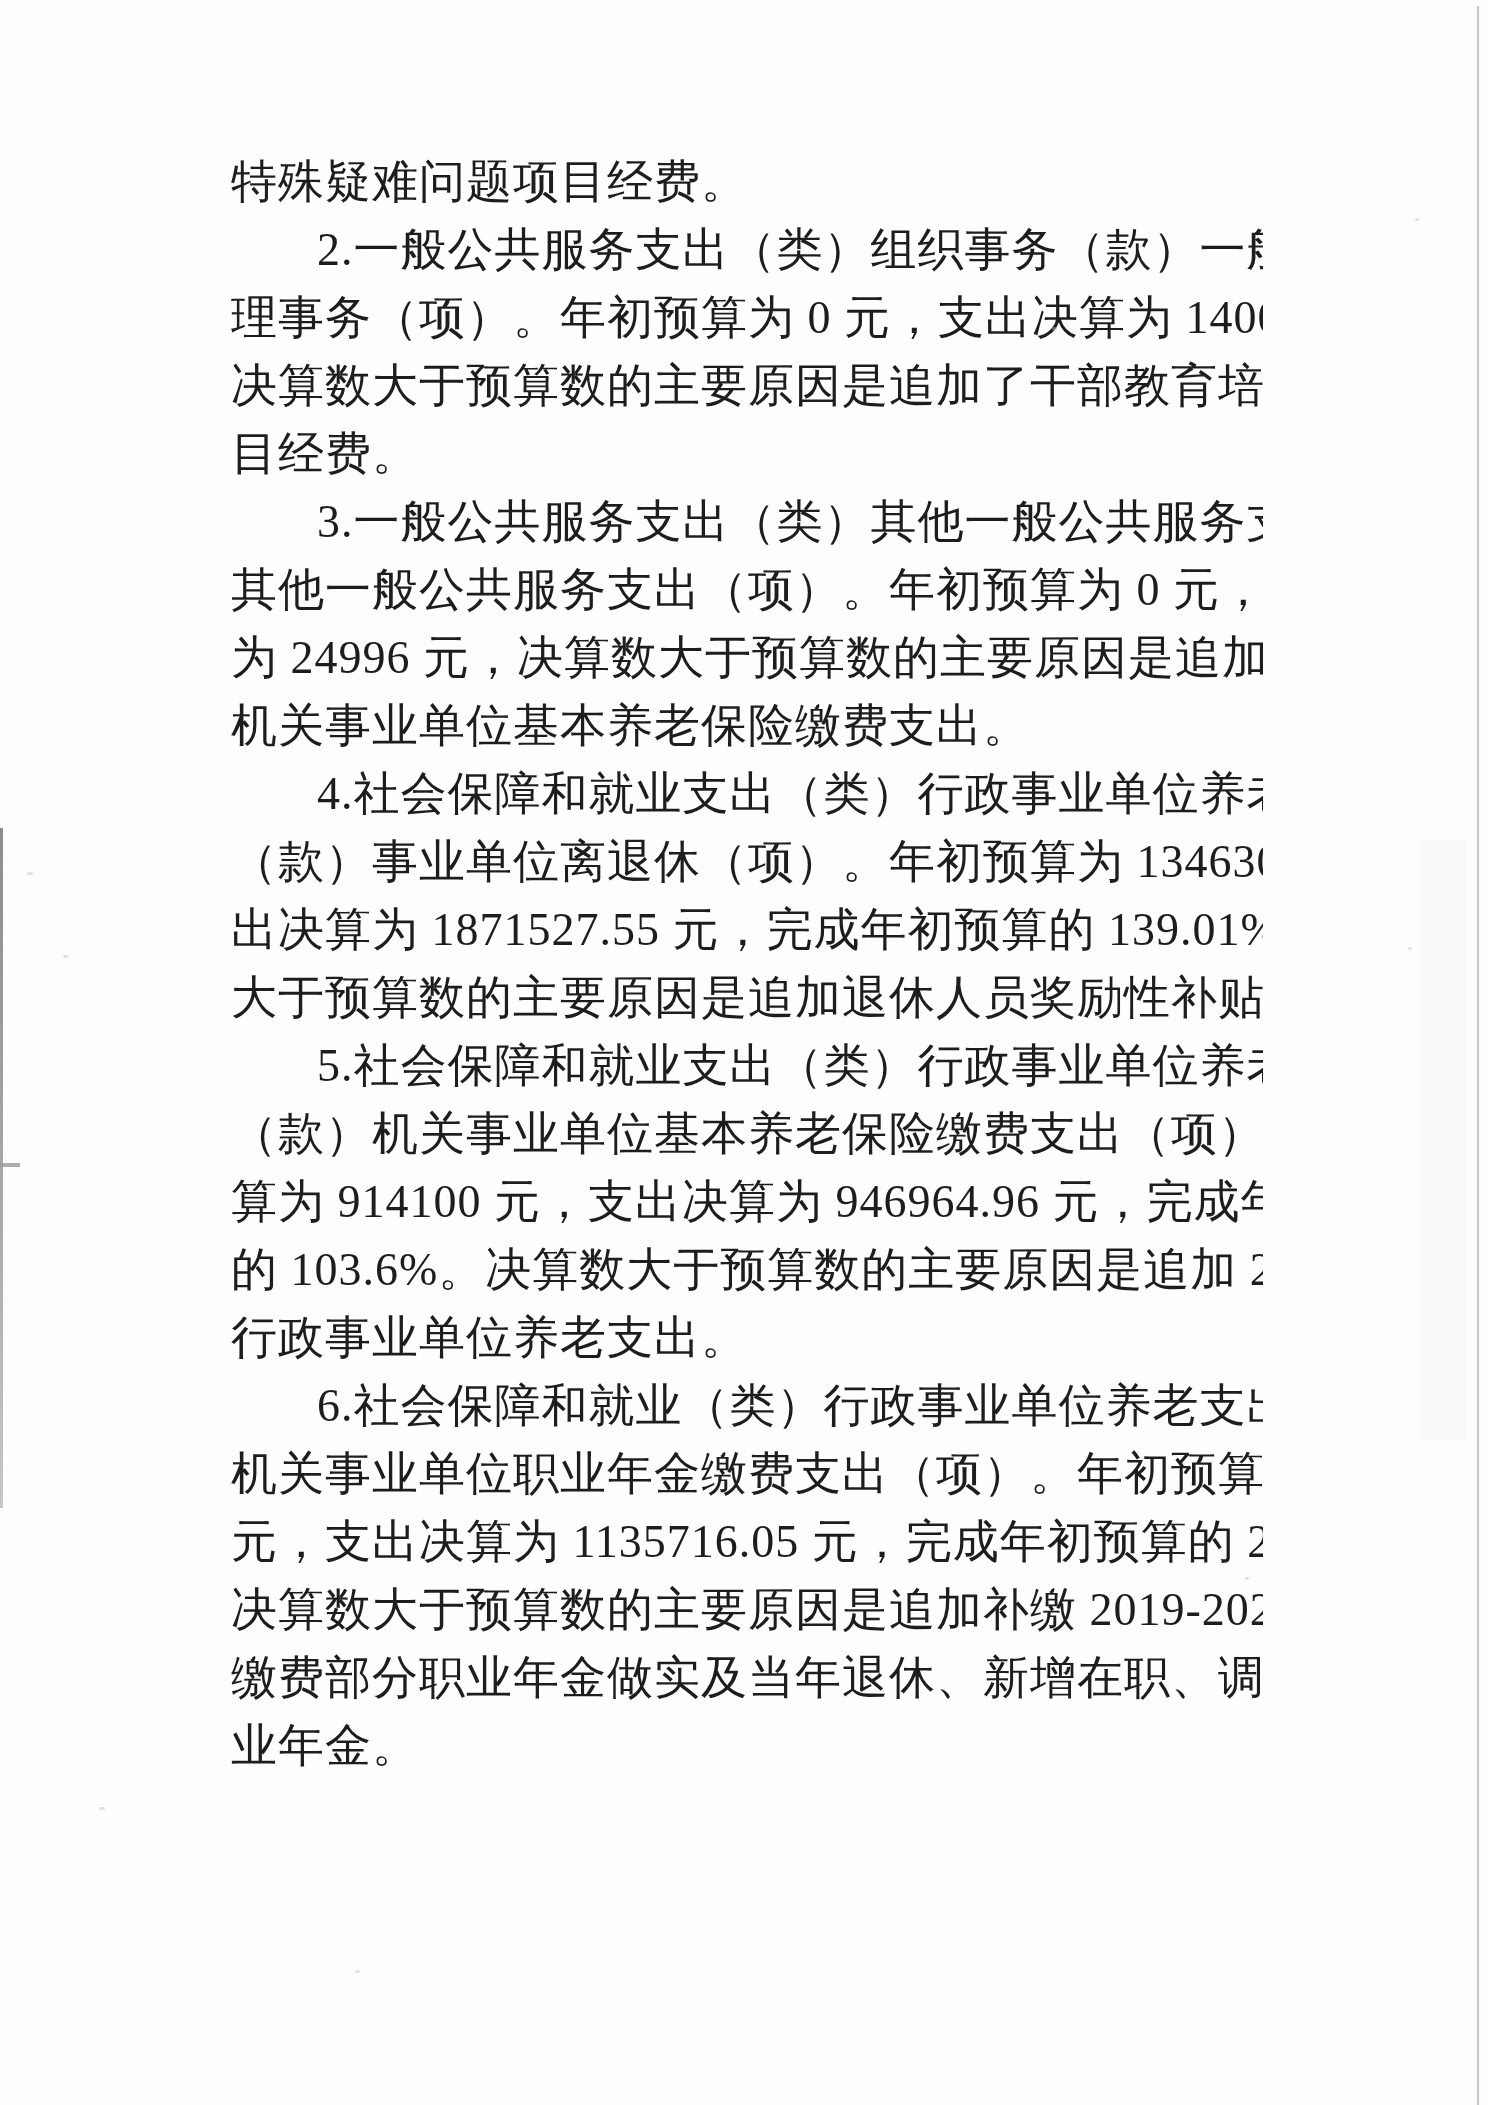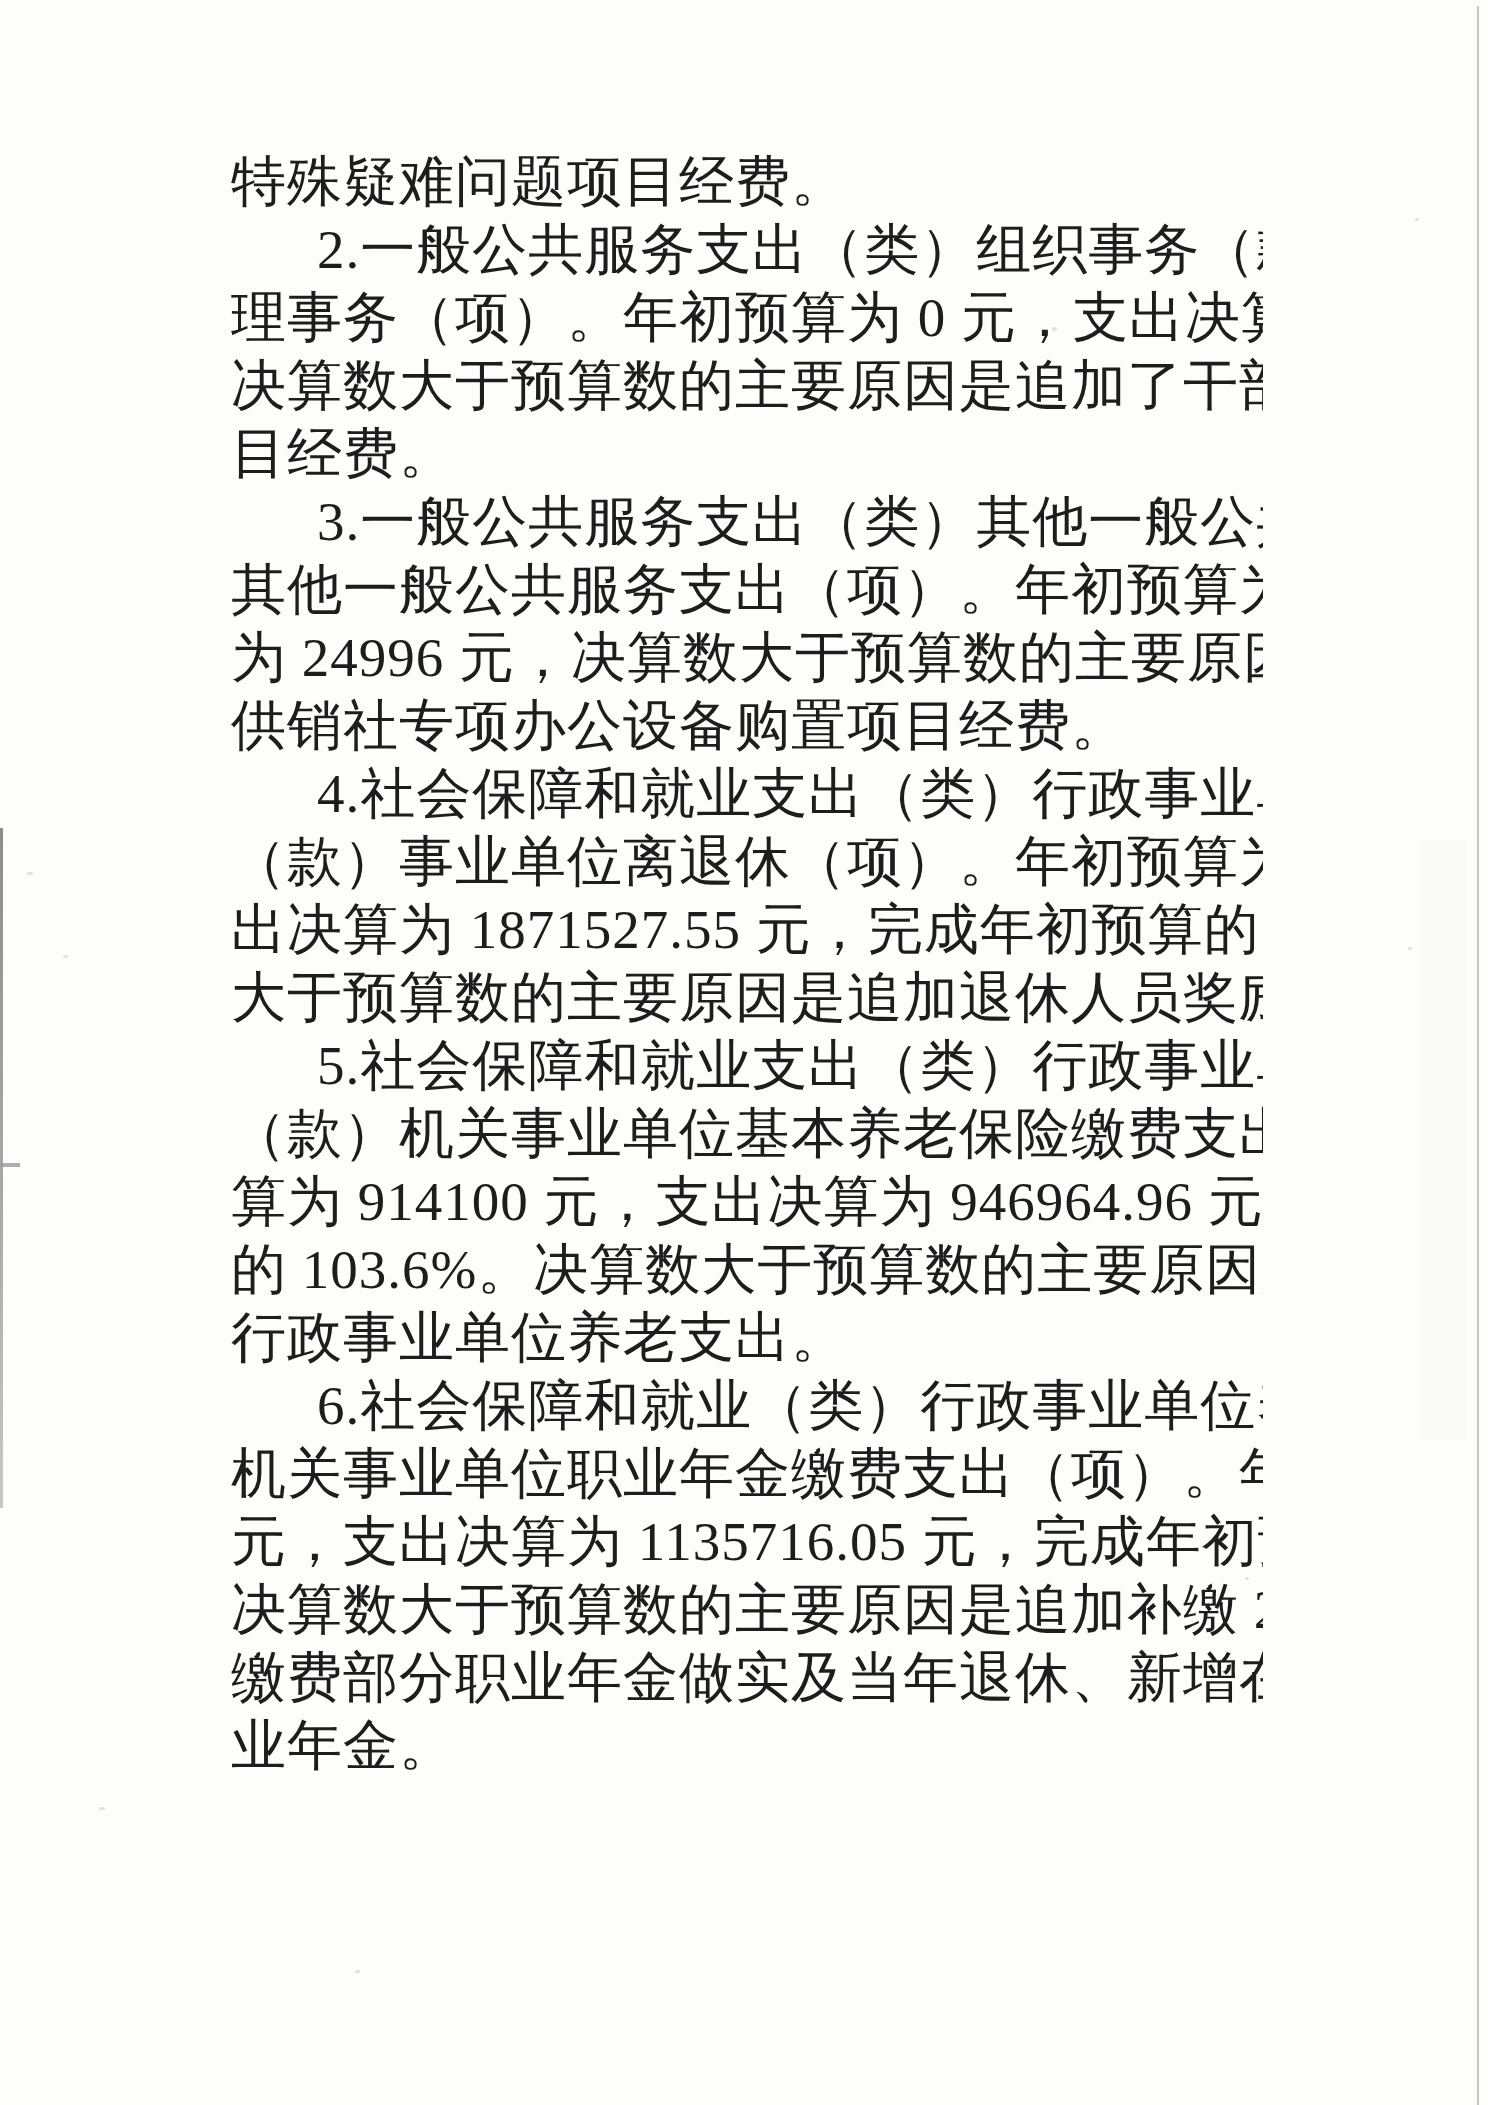--- a/index.html
+++ b/index.html
@@ -9,21 +9,21 @@
     margin:0 auto;
     background:#fdfdfc;
     overflow:hidden;
     font-family:"Liberation Serif","DejaVu Serif",serif;
     color:#1d1d1d;
   }
   .text-block{
     position:absolute;
     left:231px;top:148px;
     width:1032px;
-    font-size:55px;
+    font-size:46px;
     line-height:68px;
     letter-spacing:1px;
   }
   .ln{
     height:68px;
     overflow:hidden;
     white-space:nowrap;
     text-align:justify;
     text-align-last:justify;
   }
@@ -43,21 +43,21 @@
 
   <div class="text-block">
     <div class="ln l">特殊疑难问题项目经费。</div>
     <div class="ln ind">2.一般公共服务支出（类）组织事务（款）一般行政管</div>
     <div class="ln">理事务（项）。年初预算为 0 元，支出决算为 140000 元，</div>
     <div class="ln">决算数大于预算数的主要原因是追加了干部教育培训费项</div>
     <div class="ln l">目经费。</div>
     <div class="ln ind">3.一般公共服务支出（类）其他一般公共服务支出（款）</div>
     <div class="ln">其他一般公共服务支出（项）。年初预算为 0 元，支出决算</div>
     <div class="ln">为 24996 元，决算数大于预算数的主要原因是追加了自治区</div>
-    <div class="ln l">供销社专项办公设备购置项目经费。</div>
+    <div class="ln l">机关事业单位基本养老保险缴费支出。</div>
     <div class="ln ind">4.社会保障和就业支出（类）行政事业单位养老支出</div>
     <div class="ln">（款）事业单位离退休（项）。年初预算为 1346300 元，支</div>
     <div class="ln">出决算为 1871527.55 元，完成年初预算的 139.01%。决算数</div>
     <div class="ln">大于预算数的主要原因是追加退休人员奖励性补贴、丧葬抚</div>
     <div class="ln ind">5.社会保障和就业支出（类）行政事业单位养老支出</div>
     <div class="ln">（款）机关事业单位基本养老保险缴费支出（项）。年初预</div>
     <div class="ln">算为 914100 元，支出决算为 946964.96 元，完成年初预算</div>
     <div class="ln">的 103.6%。决算数大于预算数的主要原因是追加 2023 年新</div>
     <div class="ln l">行政事业单位养老支出。</div>
     <div class="ln ind">6.社会保障和就业（类）行政事业单位养老支出（款）</div>

